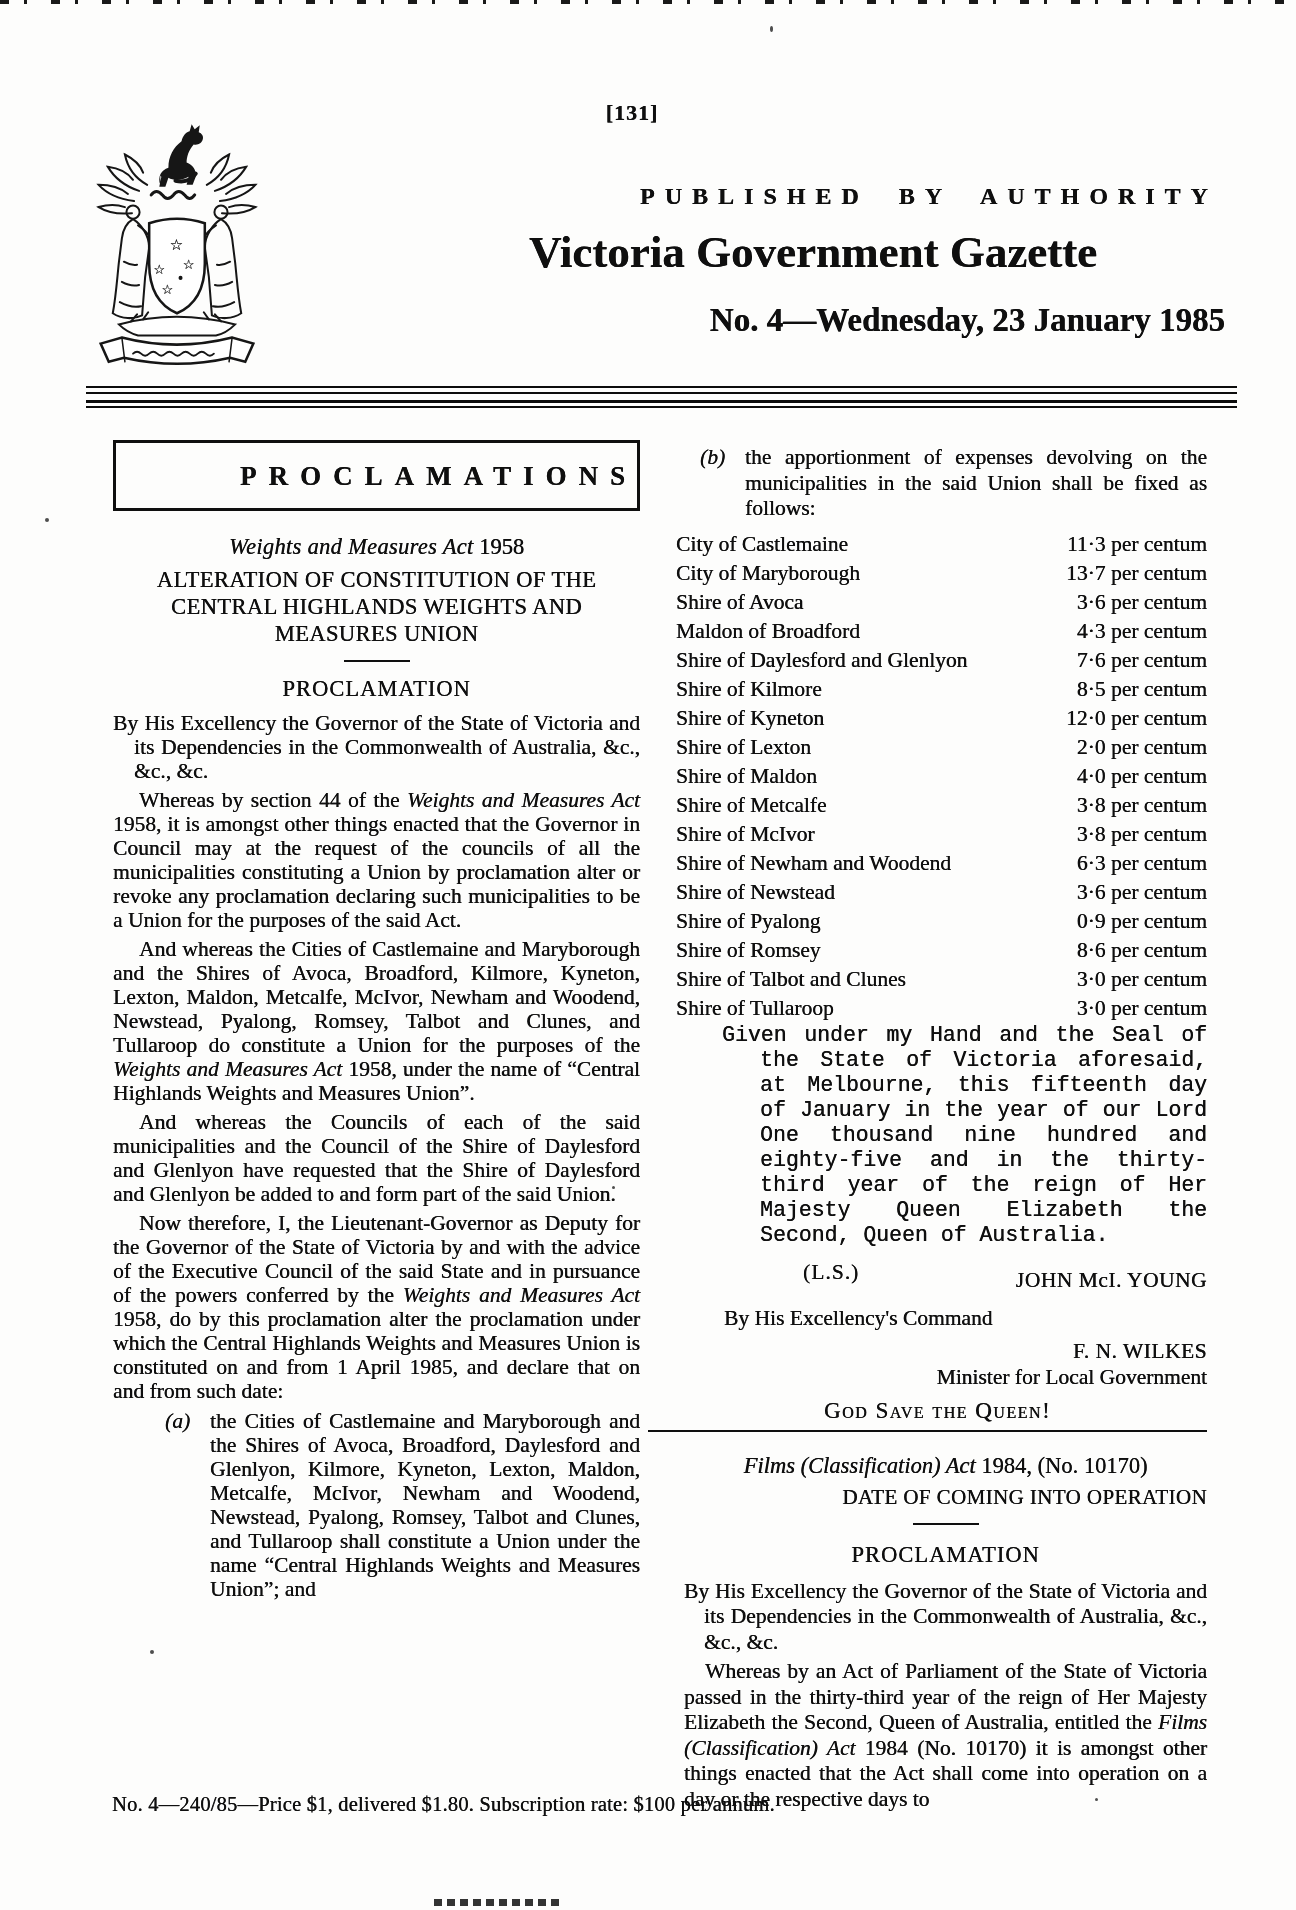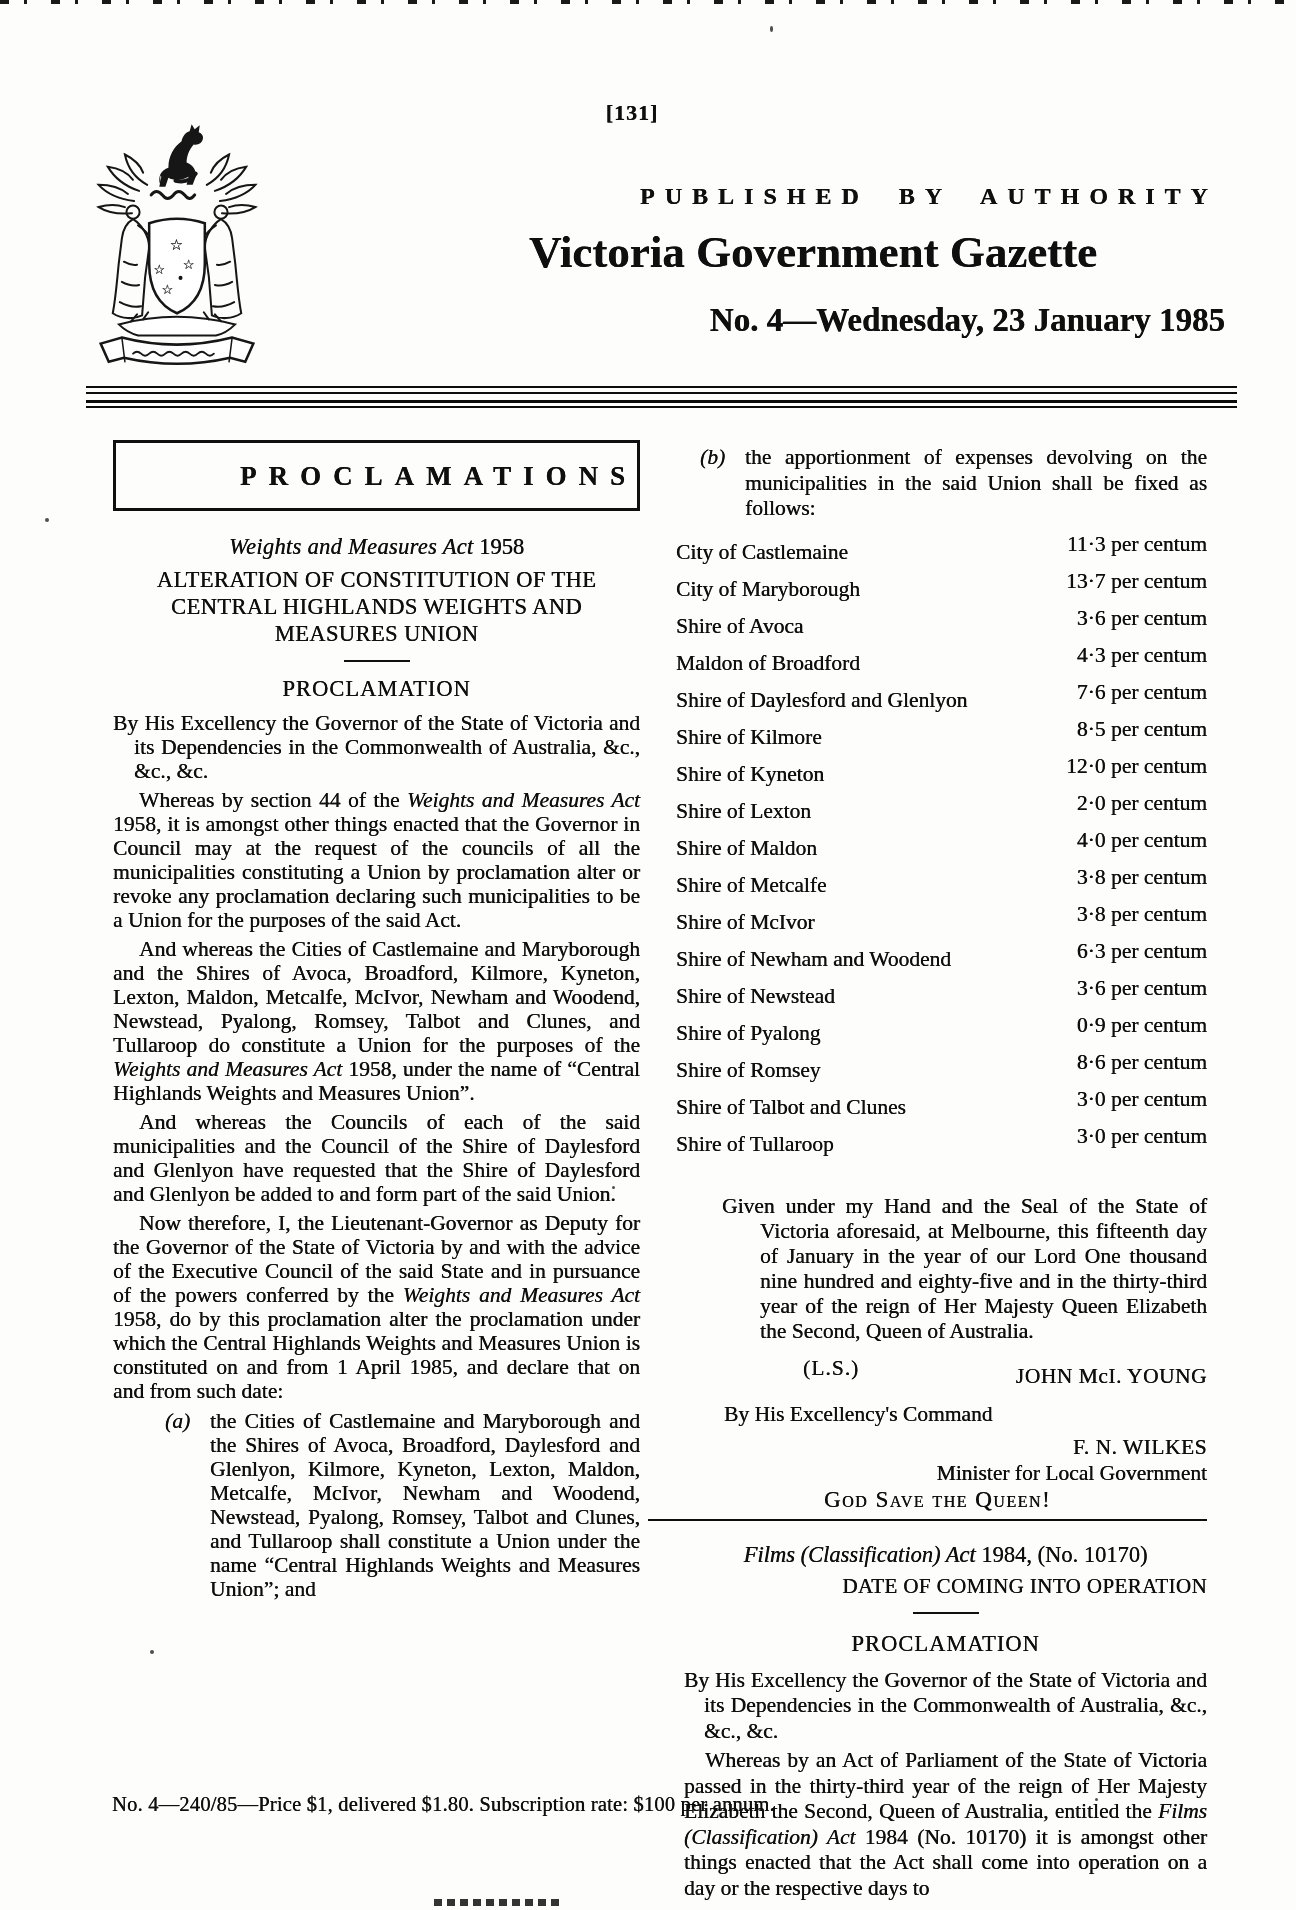--- a/index.html
+++ b/index.html
@@ -46,30 +46,30 @@
   .para { margin-top:9px; text-align:justify; text-indent:26px; }
   .para.hang { text-indent:-21px; padding-left:21px; }
   .para.tight { margin-top:5px; }
   .list-item { margin-top:6px; text-align:justify; padding-left:97px; }
   .item-label { display:inline-block; width:45px; margin-left:-45px; font-style:italic; }
   .rc-para { margin-top:9px; text-align:justify; }
   .rc-para.hang { text-indent:-20px; padding-left:56px; }
   .rc-para.ind { text-indent:21px; padding-left:36px; }
   .apportionment { margin-top:8px; line-height:29px; font-size:21.5px; }
   .trow { display:flex; justify-content:space-between; padding-left:28px; }
-  .tname { white-space:nowrap;margin-top:8px; }
+  .tname { white-space:nowrap; }
   .tshare { white-space:nowrap; }
-  .testimonium { margin-top:35px; text-align:justify; padding-left:112px; text-indent:-38px; line-height:25px; }
+  .testimonium { text-align:justify; padding-left:112px; text-indent:-38px; line-height:25px;font-family:Liberation Mono, monospace; }
   .ls-row { margin-top:12px; display:flex; padding-left:155px; }
   .seal { font-variant:small-caps; letter-spacing:1px; }
   .governor { margin-left:auto; font-weight:normal; letter-spacing:.5px;margin-top:8px; }
   .command { margin-top:13px; padding-left:76px; }
   .sig-right { margin-top:7px; text-align:right; letter-spacing:.5px; }
   .sig-title { margin-top:1px; text-align:right; }
-  .god-save { text-align:center; font-variant:small-caps; font-size:23px; letter-spacing:1.5px; padding-left:20px; }
+  .god-save { margin-top:7px; text-align:center; font-variant:small-caps; font-size:23px; letter-spacing:1.5px; padding-left:20px; }
   .col-rule { border-top:2px solid #0f0f0f; margin-top:7px; }
   .films-title { margin-top:21px; text-align:center; font-size:22.5px; padding-left:36px; }
   .films-head { margin-top:6px; text-align:right; font-size:21px; letter-spacing:.4px; padding-left:36px; }
   .divider.rc { margin-left:auto; margin-right:auto; transform:translateX(18px); }
   
   .footer { position:absolute; left:112px; top:1793px; font-size:20.5px; letter-spacing:.2px; }
 </style>
 </head>
 <body>
 

